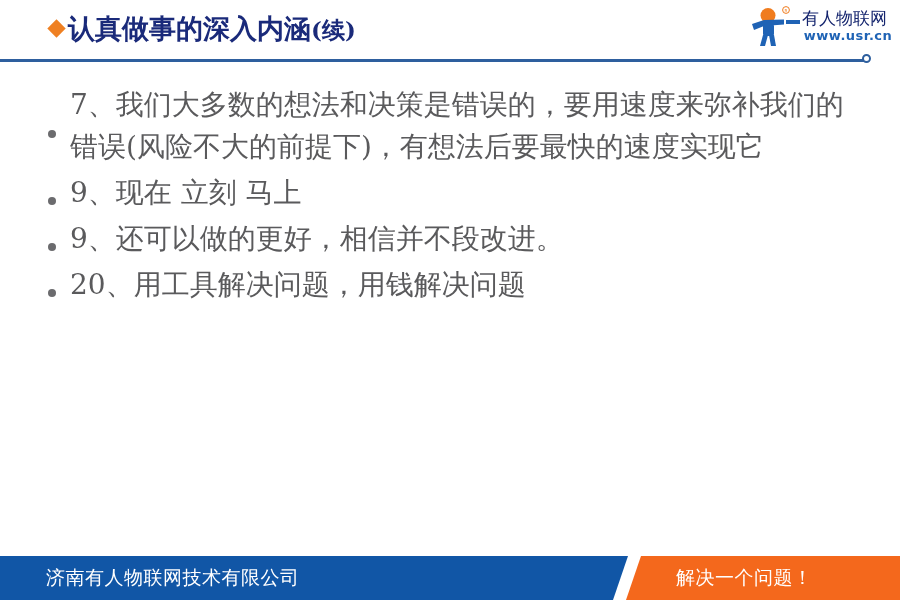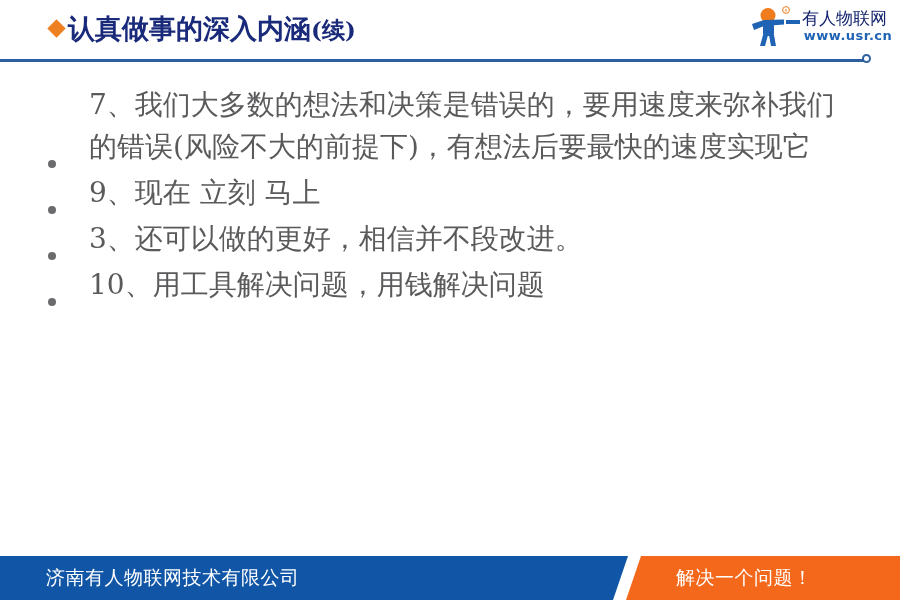--- a/index.html
+++ b/index.html
@@ -122,23 +122,22 @@
 
   
   .body {
     position: absolute;
     left: 48px;
     top: 84px;
     width: 810px;
   }
   .bullet-item {
     display: flex;
-    align-items: flex-end;
+    align-items: center;
     margin-bottom: 4px;
-    gap: 19px;
   }
   .bullet-dot {
     flex: none;
     width: 8px;
     height: 8px;
     border-radius: 50%;
     background: #6b6b6e;
     margin-top: 15px;
     margin-right: 14px;
   }
@@ -247,26 +246,26 @@
       <span class="bullet-text">7、我们大多数的想法和决策是错误的，要用速度来弥补我们的错误(风险不大的前提下)，有想法后要最快的速度实现它</span>
     </div>
 
     <div class="bullet-item">
       <span class="bullet-dot"></span>
       <span class="bullet-text">9、现在 立刻 马上</span>
     </div>
 
     <div class="bullet-item">
       <span class="bullet-dot"></span>
-      <span class="bullet-text">3、还可以做的更好，相信并不段改进。</span>
-    </div>
-
-    <div class="bullet-item">
-      <span class="bullet-dot"></span>
-      <span class="bullet-text">10、用工具解决问题，用钱解决问题</span>
+      <span class="bullet-text">9、还可以做的更好，相信并不段改进。</span>
+    </div>
+
+    <div class="bullet-item">
+      <span class="bullet-dot"></span>
+      <span class="bullet-text">20、用工具解决问题，用钱解决问题</span>
     </div>
 
 
   </div>
 
   <div class="footer">
     <div class="footer-blue"></div>
     <div class="footer-orange"></div>
     <div class="footer-left-text">济南有人物联网技术有限公司</div>
     <div class="footer-right-text">解决一个问题！</div>

